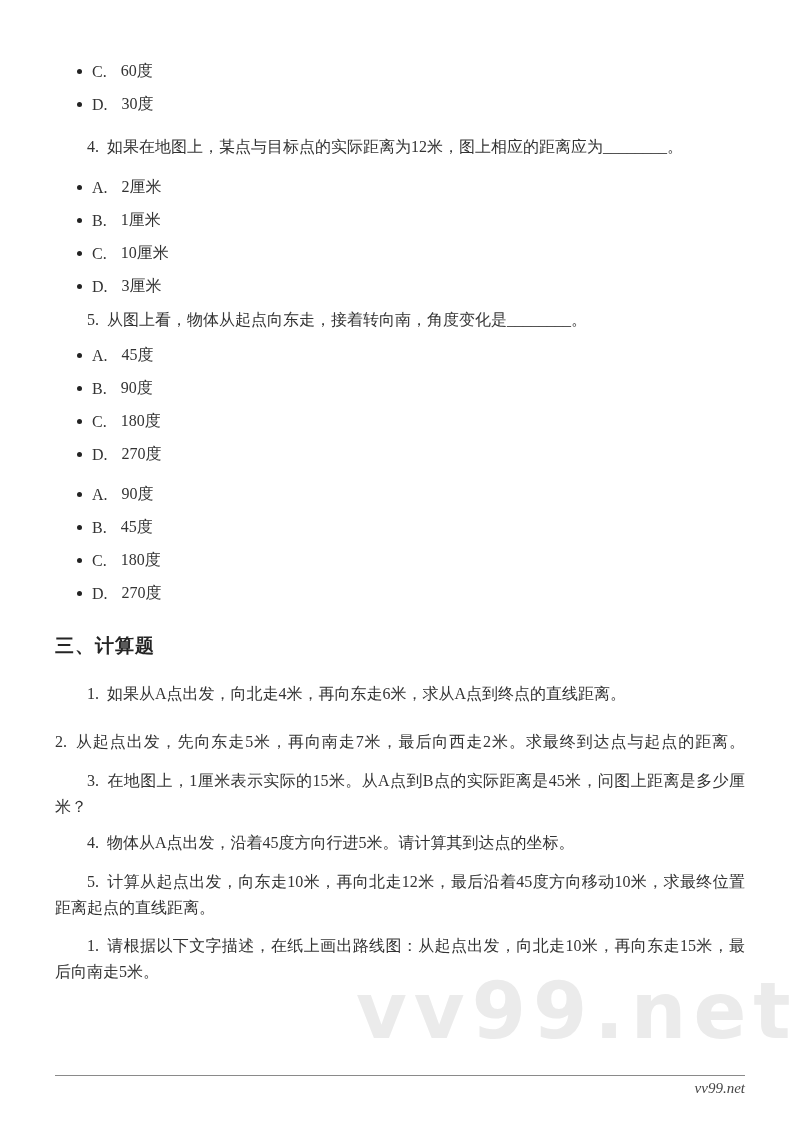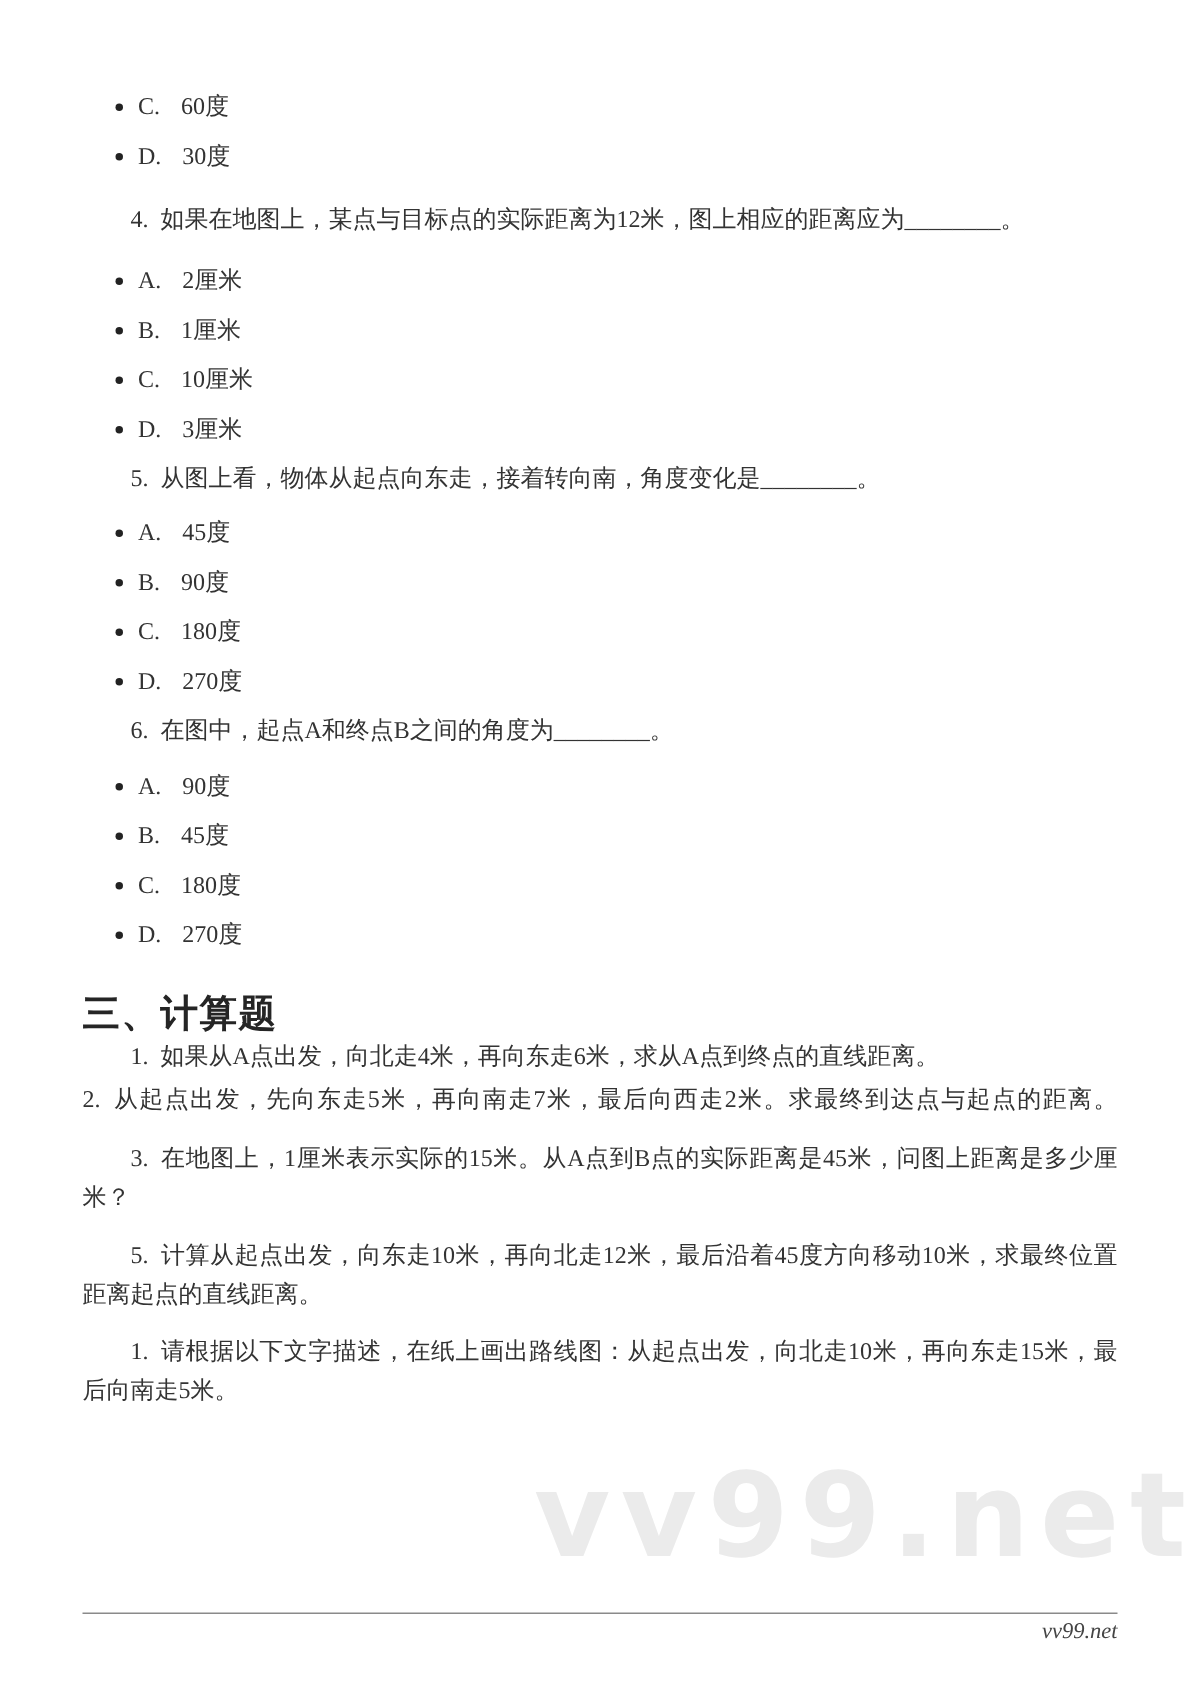--- a/index.html
+++ b/index.html
@@ -35,26 +35,26 @@
   .q,.item{
     margin:0;
     font-size:16px;
     line-height:26px;
     text-indent:32px;
     text-align:justify;
   }
   .no-indent{text-indent:0;}
   .stretch{text-align-last:justify;}
   .mt13{margin-top:13px}.mt11{margin-top:11px}.mt16{margin-top:4px}
-  .mt6{margin-top:6px}.mt7{margin-top:7px}.mt14{margin-top:3px}
+  .mt6{margin-top:6px}.mt7{margin-top:7px}.mt14{margin-top:22px}
   .mt10{margin-top:10px}.mt12{margin-top:12px}.mt24{margin-top:24px}
   h2.sec{
     margin:23px 0 0 0;
-    font-family:Liberation Sans, sans-serif;
-    font-size:25px;line-height:26px;
+    font-family:Liberation Serif, serif;
+    font-size:19px;line-height:26px;
     font-weight:bold;color:#252525;
     letter-spacing:1px;
   }
   
   .watermark{
     position:absolute;
     left:356px;top:966px;
     z-index:0;
     font-family:"DejaVu Sans","Liberation Sans",sans-serif;
     font-weight:bold;
@@ -141,21 +141,20 @@
       <span class="opt-label">C.</span>
       <span class="opt-value">180度</span>
     </div>
     <div class="opt">
       <span class="dot"></span>
       <span class="opt-label">D.</span>
       <span class="opt-value">270度</span>
     </div>
   </div>
 
-  <p class="q mt16">6. 在图中，起点A和终点B之间的角度为________。</p>
   <div class="opt-group mt7">
     <div class="opt">
       <span class="dot"></span>
       <span class="opt-label">A.</span>
       <span class="opt-value">90度</span>
     </div>
     <div class="opt">
       <span class="dot"></span>
       <span class="opt-label">B.</span>
       <span class="opt-value">45度</span>
@@ -169,20 +168,21 @@
       <span class="dot"></span>
       <span class="opt-label">D.</span>
       <span class="opt-value">270度</span>
     </div>
   </div>
 
   <h2 class="sec">三、计算题</h2>
   <p class="item mt14">1. 如果从A点出发，向北走4米，再向东走6米，求从A点到终点的直线距离。</p>
   <p class="item no-indent stretch mt14">2. 从起点出发，先向东走5米，再向南走7米，最后向西走2米。求最终到达点与起点的距离。</p>
   <p class="item mt13">3. 在地图上，1厘米表示实际的15米。从A点到B点的实际距离是45米，问图上距离是多少厘米？</p>
+  <p class="item mt10">4. 物体从A点出发，沿着45度方向行进5米。请计算其到达点的坐标。</p>
   <p class="item mt13">5. 计算从起点出发，向东走10米，再向北走12米，最后沿着45度方向移动10米，求最终位置距离起点的直线距离。</p>
 
   <p class="item mt12">1. 请根据以下文字描述，在纸上画出路线图：从起点出发，向北走10米，再向东走15米，最后向南走5米。</p>
 
 </div>
 
 <div class="footer-rule"></div>
 <div class="footer-site">vv99.net</div>
 
 </body></html>

